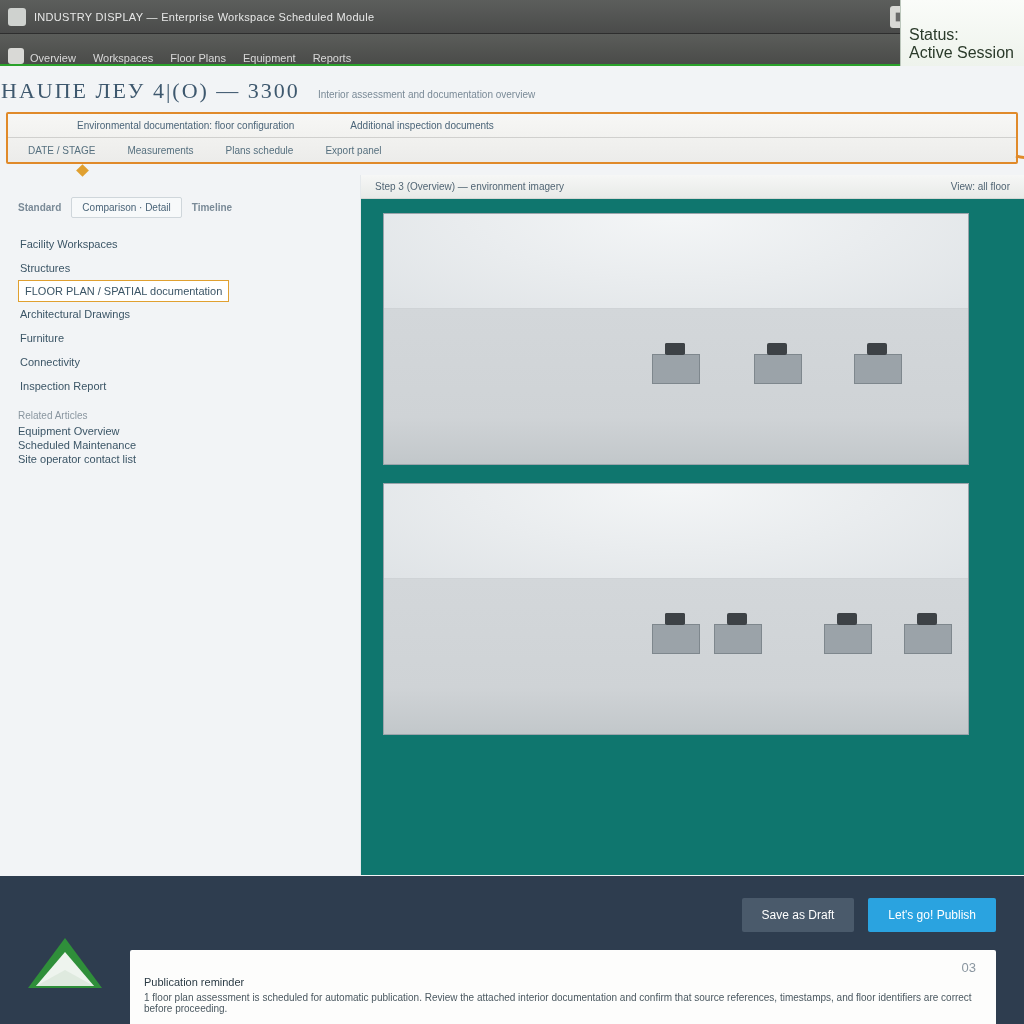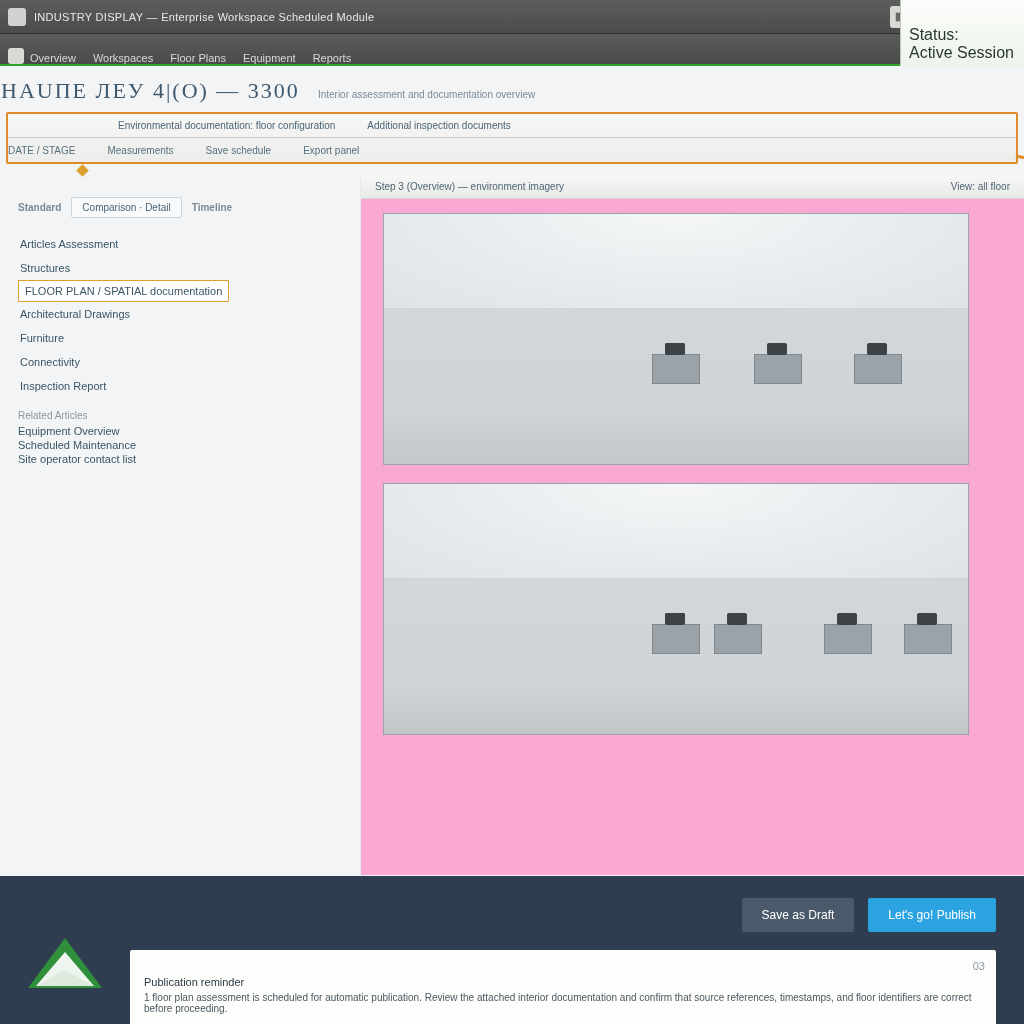--- a/index.html
+++ b/index.html
@@ -81,22 +81,22 @@
   border-radius: 2px;
   background: linear-gradient(#f7f7f5, #ececea);
   position: relative;
 }
 .orangeblock .row1, .orangeblock .row2 {
   display: flex; align-items: center;
   height: 24px;
   font-size: 10px;
   color: #4a6478;
 }
-.orangeblock .row1 { border-bottom: 1px solid #d0d0ce; padding-left: 110px; gap: 32px; }
-.orangeblock .row2 { gap: 32px; }
+.orangeblock .row1 { border-bottom: 1px solid #d0d0ce; padding-left: 69px; gap: 56px; }
+.orangeblock .row2 { padding-left: 20px; gap: 32px; }
 .orangeblock .row2 .item { color: #56707f; }
 .orange-arrow {
   position: absolute; right: -38px; top: 12px;
   width: 40px; height: 40px;
 }
 .orange-arrow svg { width: 40px; height: 40px; stroke: #e08a2a; fill: none; stroke-width: 3; }
 
 .diamond {
   width: 9px; height: 9px; background: #e0a030; transform: rotate(45deg);
   margin: 2px 0 0 78px;
@@ -141,21 +141,21 @@
   font-size: 10px; color: #8a96a0; margin: 12px 0 4px 0;
 }
 .sidebar .faint { color: #a8b2ba; }
 .sidebar .article-title {
   font-size: 11px; color: #3b5566; margin: 2px 0;
 }
 
 
 .main {
   flex: 1;
-  background: #f9a8d4;
+  background: #0f766e;
   border-left: 1px solid #e5e9ec;
   display: flex; flex-direction: column;
 }
 .main .infobar {
   height: 24px;
   background: linear-gradient(#f6f7f6, #e8eae8);
   border-bottom: 1px solid #d4d7d4;
   display: flex; align-items: center; justify-content: space-between;
   padding: 0 14px; font-size: 10px; color: #516574;
 }
@@ -221,21 +221,21 @@
 .footer .notice {
   margin: 18px 28px 0 130px;
   background: #fdfdfc;
   border-radius: 2px;
   padding: 26px 14px;
   font-size: 10px; color: #4a5860;
   position: relative;
 }
 .footer .notice .ntitle { font-size: 11px; color: #2a3a44; margin-bottom: 4px; }
 .footer .notice .ncount {
-  position: absolute; right: 11px; top: 10px; color: #8a96a0; font-size: 11px;
+  position: absolute; right: 20px; top: 10px; color: #8a96a0; font-size: 13px;
 }
 .footer .envelope {
   position: absolute; left: 22px; bottom: 24px;
 }
 .footer .envelope svg { width: 86px; height: 66px; }
 </style>
 </head>
 <body>
 
 <div class="topchrome">
@@ -291,41 +291,41 @@
   </div>
 
   <div class="orangeblock">
     <div class="row1">
       <span>Environmental documentation: floor configuration</span>
       <span>Additional inspection documents</span>
     </div>
     <div class="row2">
       <span class="item">DATE / STAGE</span>
       <span class="item">Measurements</span>
-      <span class="item">Save schedule</span>
+      <span class="item">Plans schedule</span>
       <span class="item">Export panel</span>
     </div>
     <div class="orange-arrow">
       <svg viewBox="0 0 40 40">
           <path d="M2 30 C 14 34, 26 30, 34 14 M28 14 L34 14 L34 20"></path>
         </svg>
     </div>
   </div>
   <div class="diamond"></div>
 
   <div class="body">
 
     <div class="sidebar">
       <div class="pills">
         <span class="pilllabel">Standard</span>
         <span class="pill">Comparison · Detail</span>
         <span class="pilllabel">Timeline</span>
       </div>
 
-      <a class="navitem">Articles Assessment</a>
+      <a class="navitem">Facility Workspaces</a>
       <a class="navitem">Structures</a>
       <a class="navitem active">FLOOR PLAN / SPATIAL documentation</a>
       <a class="navitem">Architectural Drawings</a>
       <a class="navitem">Furniture</a>
       <a class="navitem">Connectivity</a>
       <a class="navitem">Inspection Report</a>
 
       <div class="section-head">Related Articles</div>
       <div class="article-title">Equipment Overview</div>
       <div class="article-title">Scheduled Maintenance</div>

